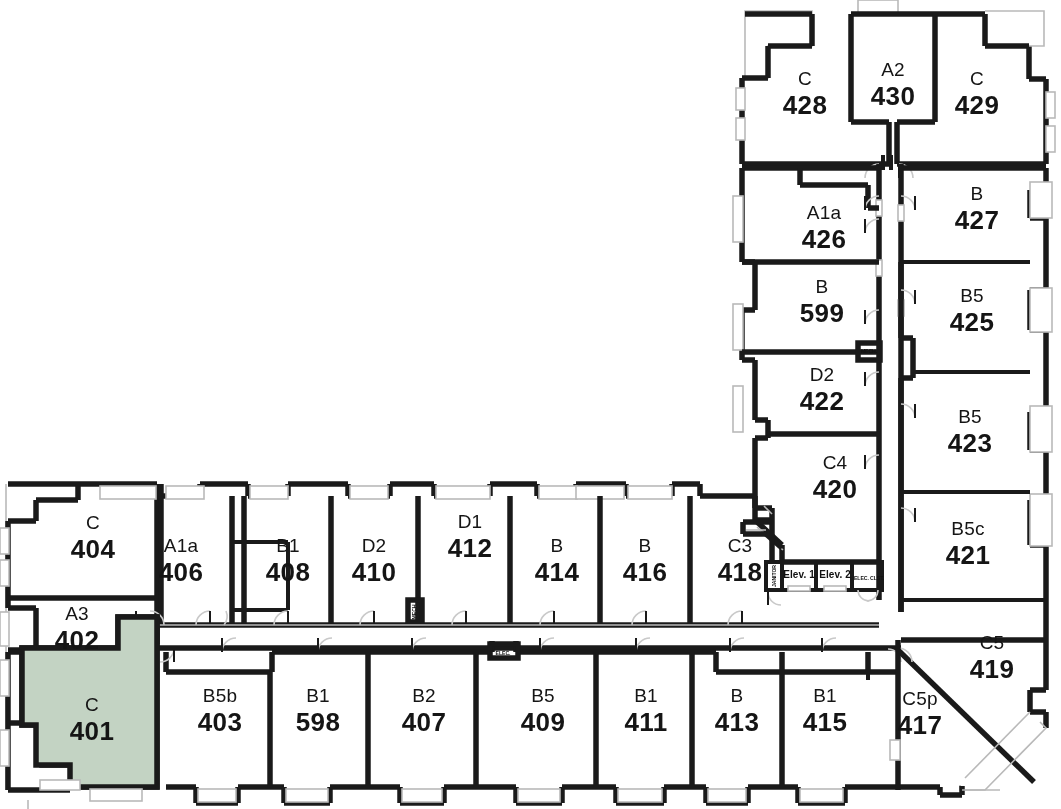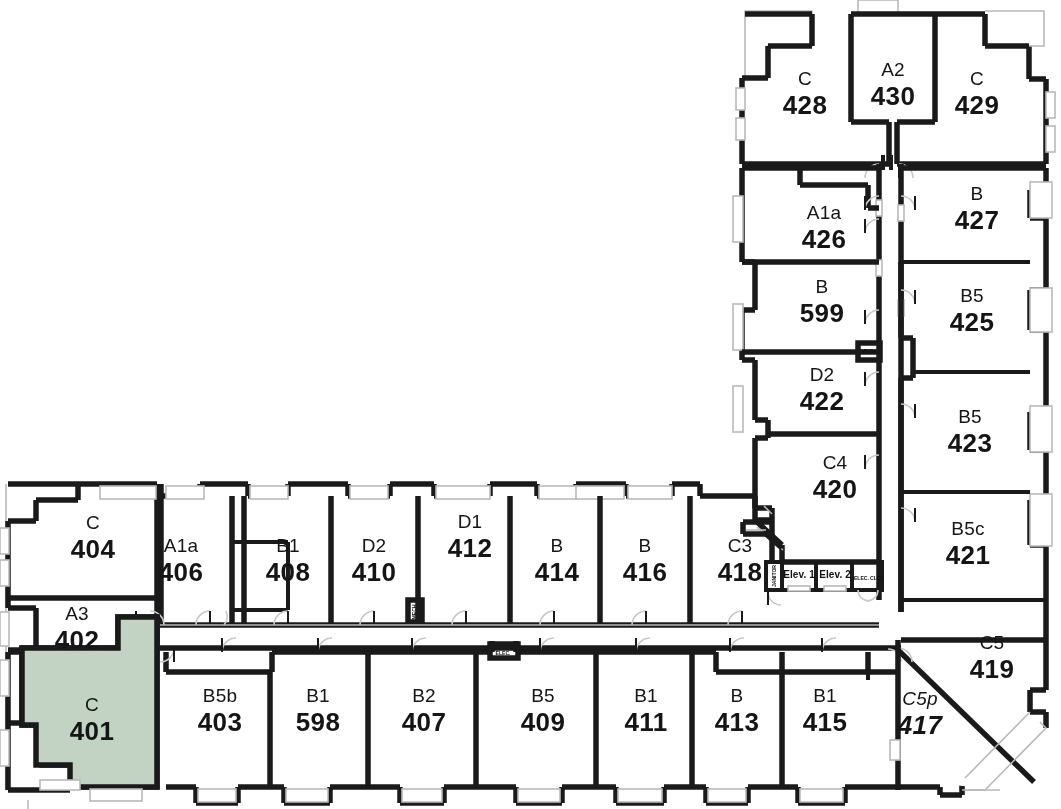--- a/index.html
+++ b/index.html
@@ -553,21 +553,21 @@
         <span class="unit-num">414</span>
       </div>
       <div class="unit-label" style="left: 825px; top: 710px;">
         <span class="unit-type">B1</span>
         <span class="unit-num">415</span>
       </div>
       <div class="unit-label" style="left: 645px; top: 560px;">
         <span class="unit-type">B</span>
         <span class="unit-num">416</span>
       </div>
-      <div class="unit-label" style="left: 920px; top: 713px; font-style: italic;">
+      <div class="unit-label" style="left: 920px; top: 713px;">
         <span class="unit-type">C5p</span>
         <span class="unit-num">417</span>
       </div>
       <div class="unit-label" style="left: 740px; top: 560px;">
         <span class="unit-type">C3</span>
         <span class="unit-num">418</span>
       </div>
       <div class="unit-label" style="left: 992px; top: 657px;">
         <span class="unit-type">C5</span>
         <span class="unit-num">419</span>

